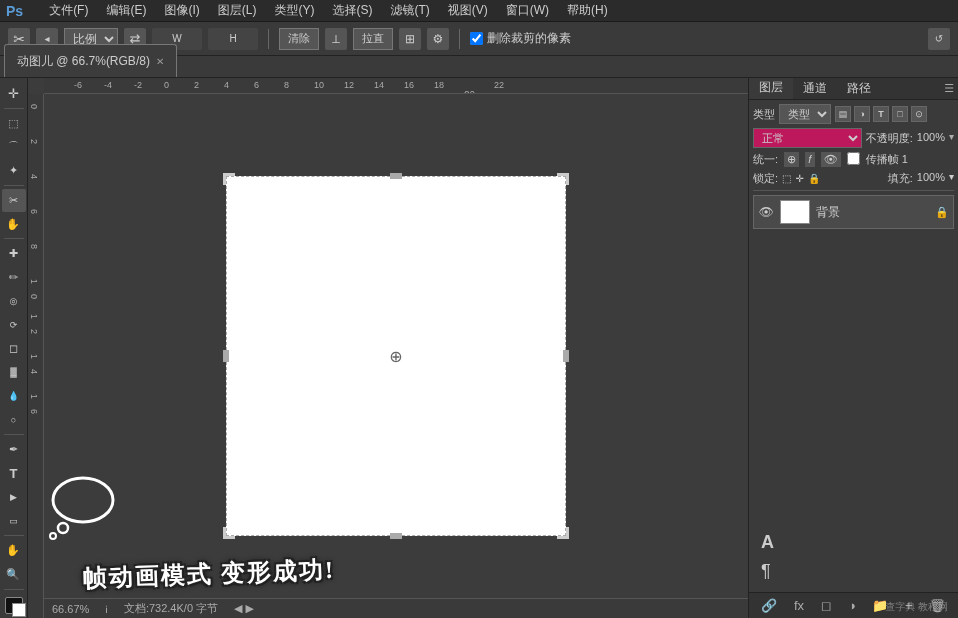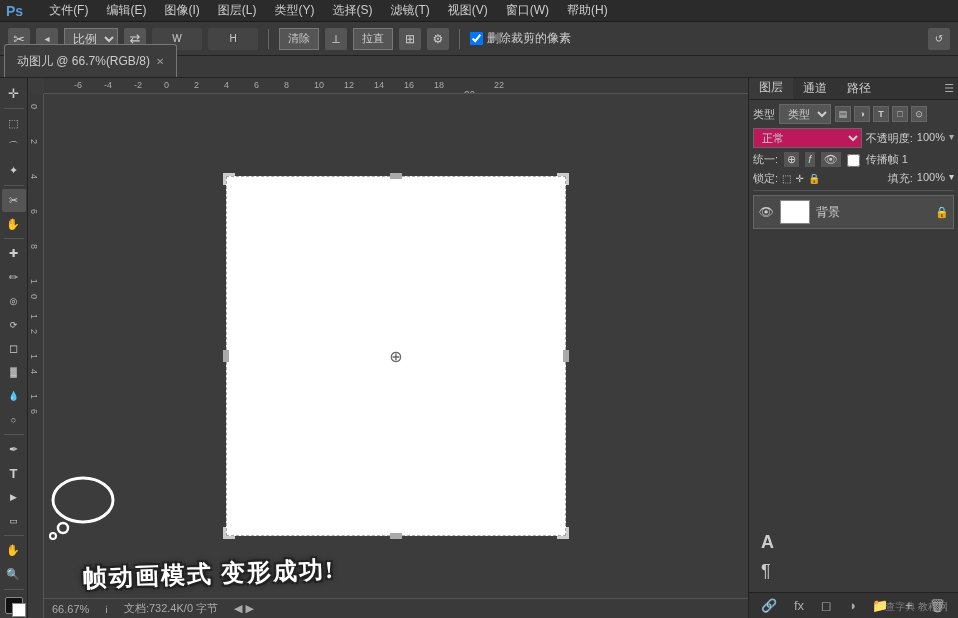--- a/index.html
+++ b/index.html
@@ -293,21 +293,21 @@
         <select class="blend-select">
           <option>正常</option>
         </select>
         <div style="display:flex; gap:4px;">
           <span style="font-size:11px; color:#ccc;">不透明度:</span>
           <span style="font-size:11px; color:#ccc;">100%</span>
           <span style="font-size:10px; color:#aaa; cursor:pointer;">▾</span>
         </div>
       </div>
 
-      <div style="display:flex; align-items:flex-end; gap:6px; margin-bottom:4px; font-size:11px; color:#ccc;">
+      <div style="display:flex; align-items:flex-start; gap:6px; margin-bottom:4px; font-size:11px; color:#ccc;">
         <span>统一:</span>
         <span style="cursor:pointer; background:#555; padding:1px 3px;">⊕</span>
         <span style="cursor:pointer; background:#555; padding:1px 3px;">𝑓</span>
         <span style="cursor:pointer; background:#555; padding:1px 3px;">👁</span>
         <input type="checkbox" style="cursor: pointer;">
         <span>传播帧 1</span>
       </div>
 
       <div class="lock-row">
         <span>锁定:</span>

